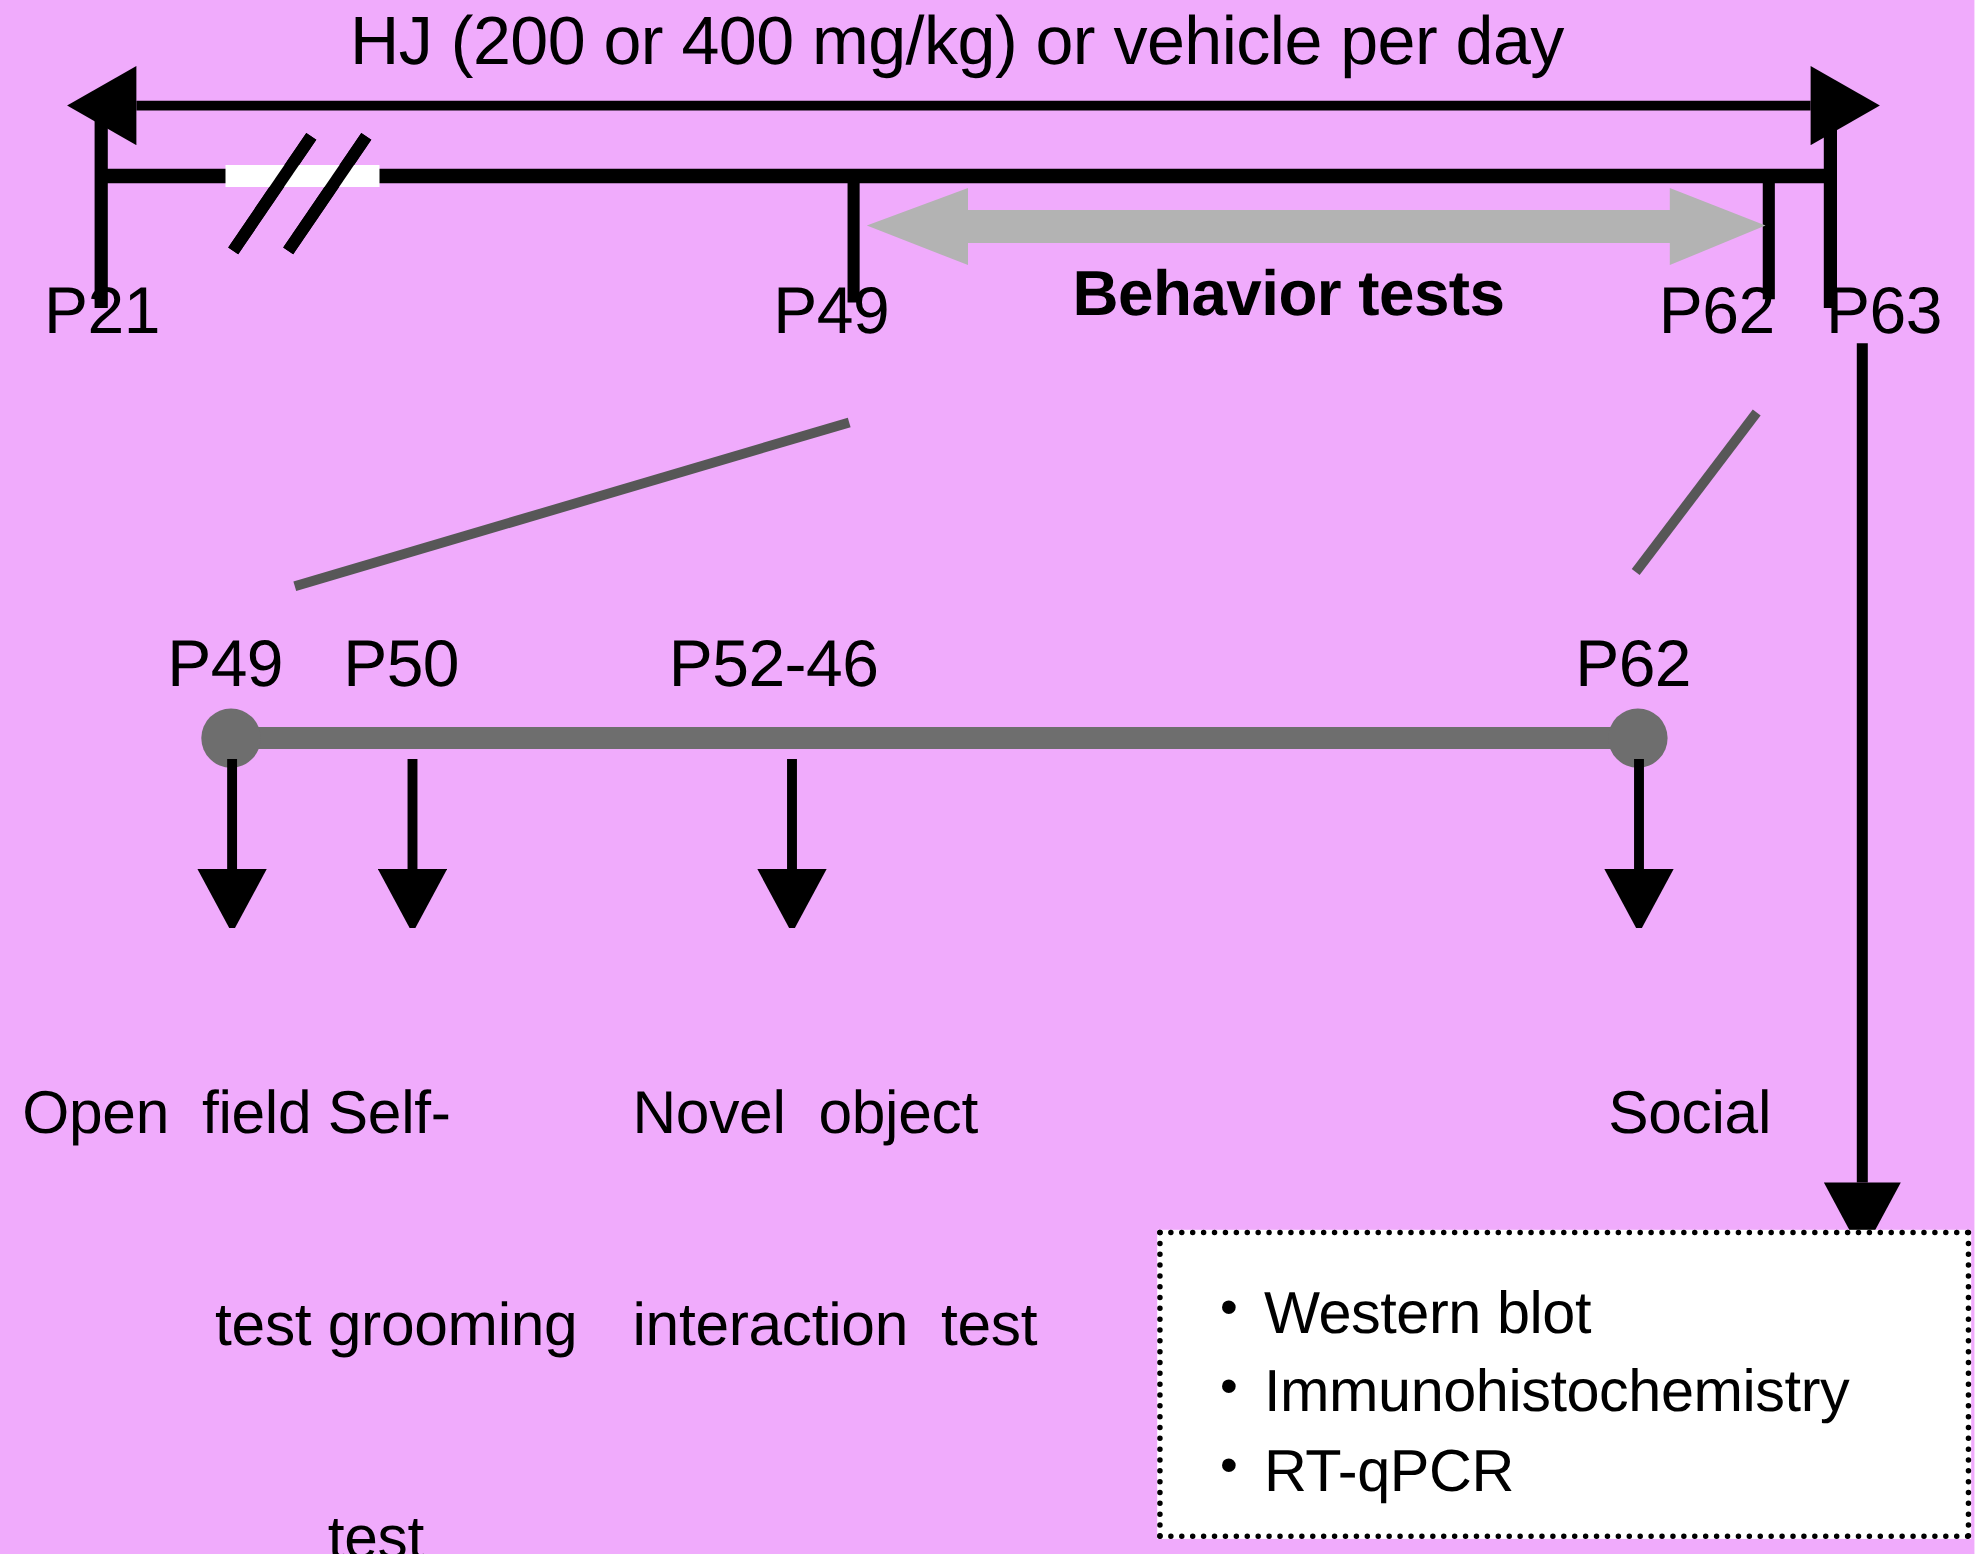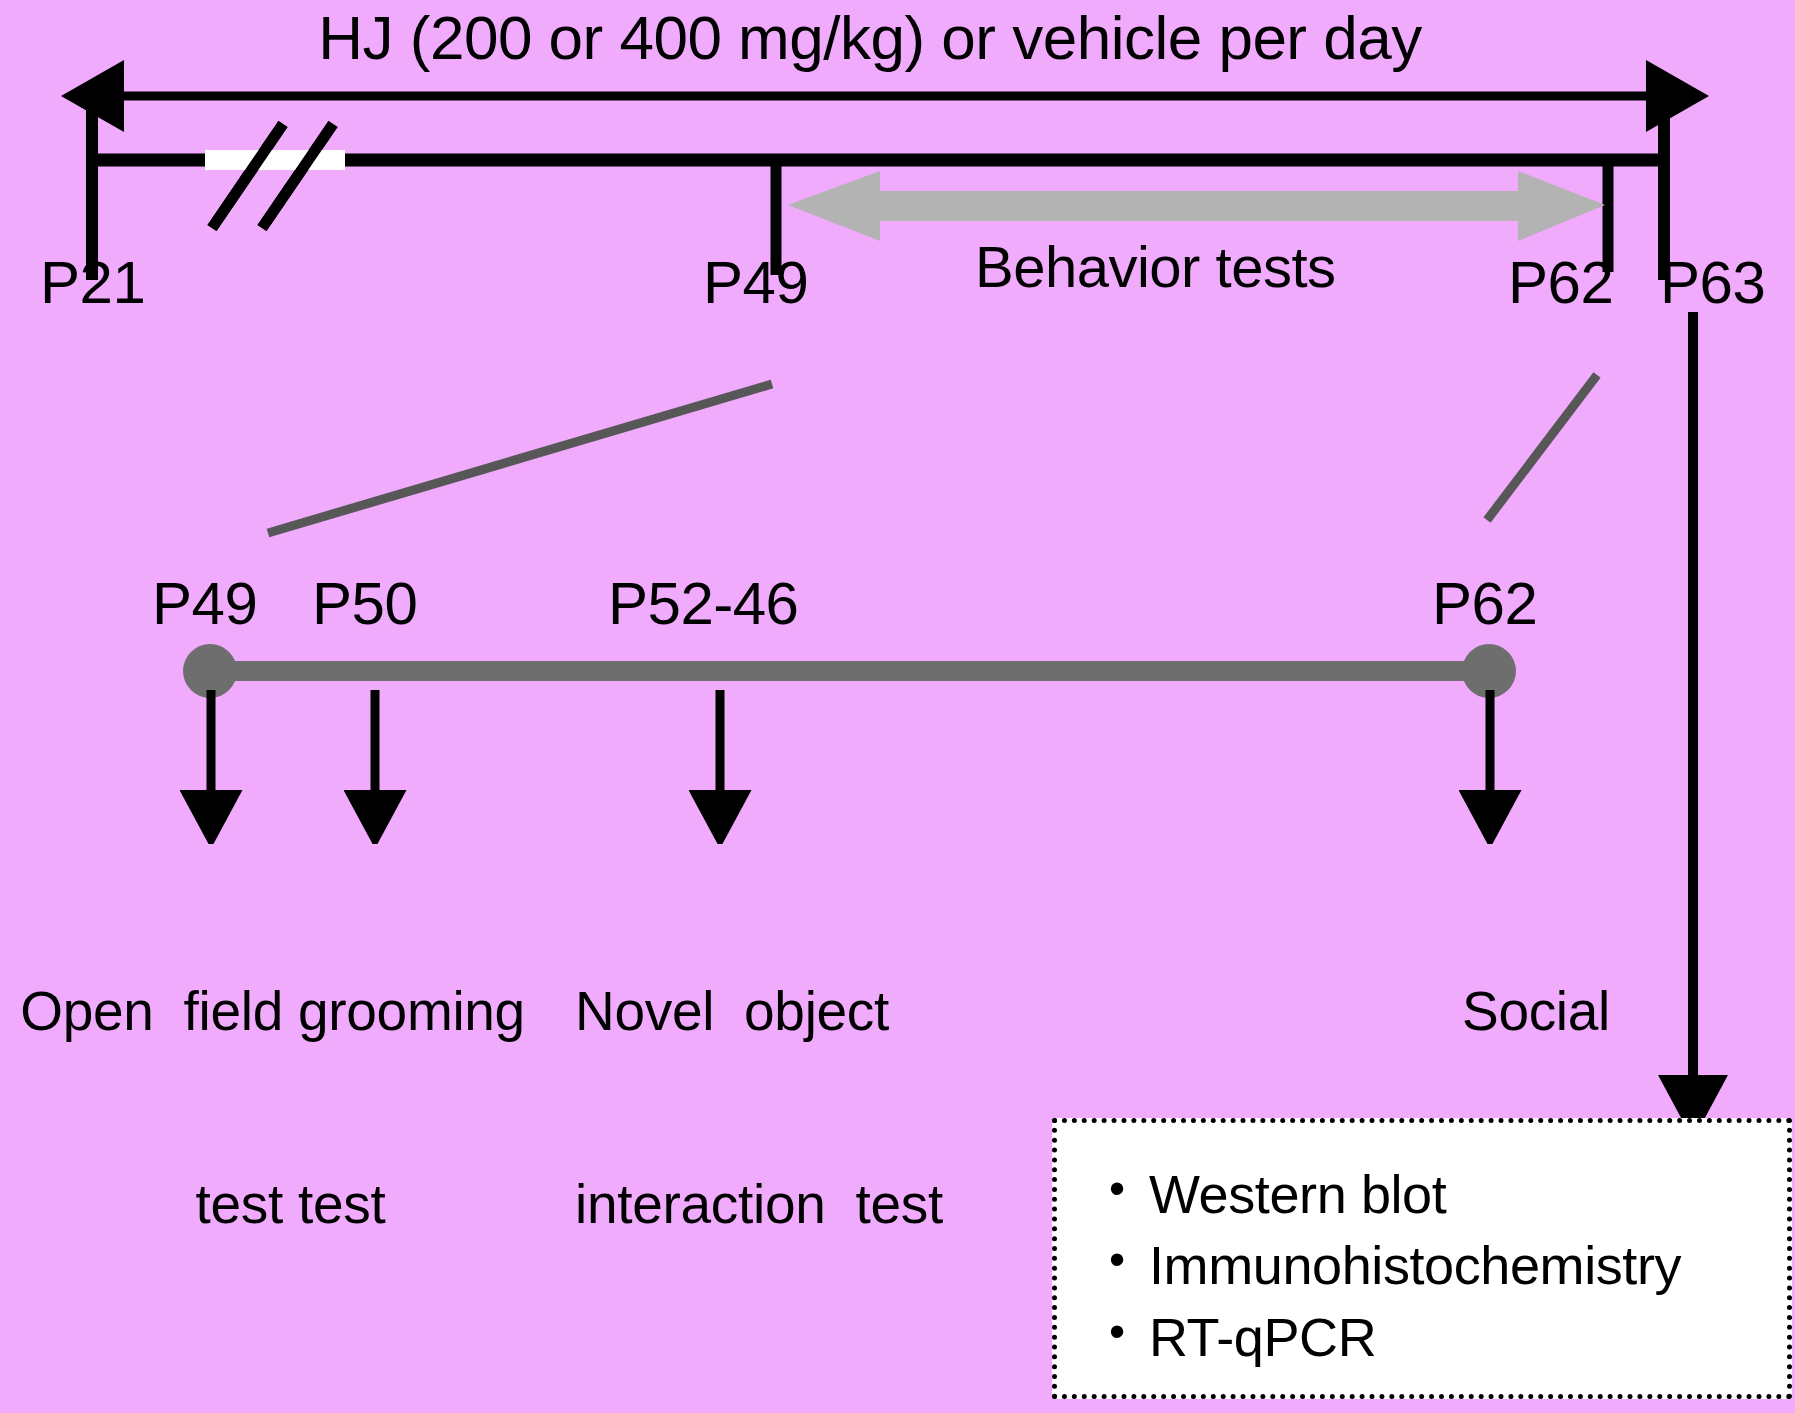--- a/index.html
+++ b/index.html
@@ -150,36 +150,37 @@
   <div class="txt title-top" style="left:0px; top:6px; width:1740px; text-align:center;">HJ (200 or 400 mg/kg) or vehicle per day</div>
 
   <div class="txt plabel" style="left:28px; top:252px;margin-left:12px;">P21</div>
 
   <div class="txt plabel" style="left:703px; top:252px;">P49</div>
 
   <div class="txt plabel" style="left:1508px; top:252px;">P62</div>
 
   <div class="txt plabel" style="left:1660px; top:252px;">P63</div>
 
-  <div class="txt behavior-label" style="left:975px; top:237px;">Behavior tests</div>
+  <div class="txt behavior-label" style="left:975px; top:237px;font-weight:bold;">Behavior tests</div>
 
   <div class="txt plabel" style="left:152px; top:573px;">P49</div>
 
   <div class="txt plabel" style="left:312px; top:573px;">P50</div>
 
   <div class="txt plabel" style="left:608px; top:573px;">P52-46</div>
 
   <div class="txt plabel" style="left:1432px; top:573px;">P62</div>
 
   <div class="txt testlabel ta-right" style="left:0px; top:850px; width:283px;">
     <div>Open  field</div>
     <div>test</div>
   </div>
 
   <div class="txt testlabel ta-left" style="left:298px; top:850px; width:330px;">
+    <div>Self-</div>
     <div>grooming</div>
     <div>test</div>
   </div>
 
   <div class="txt testlabel ta-left" style="left:575px; top:850px; width:500px;">
     <div>Novel  object</div>
     <div>interaction  test</div>
   </div>
 
   <div class="txt testlabel ta-right" style="left:1035px; top:850px; width:575px;">

